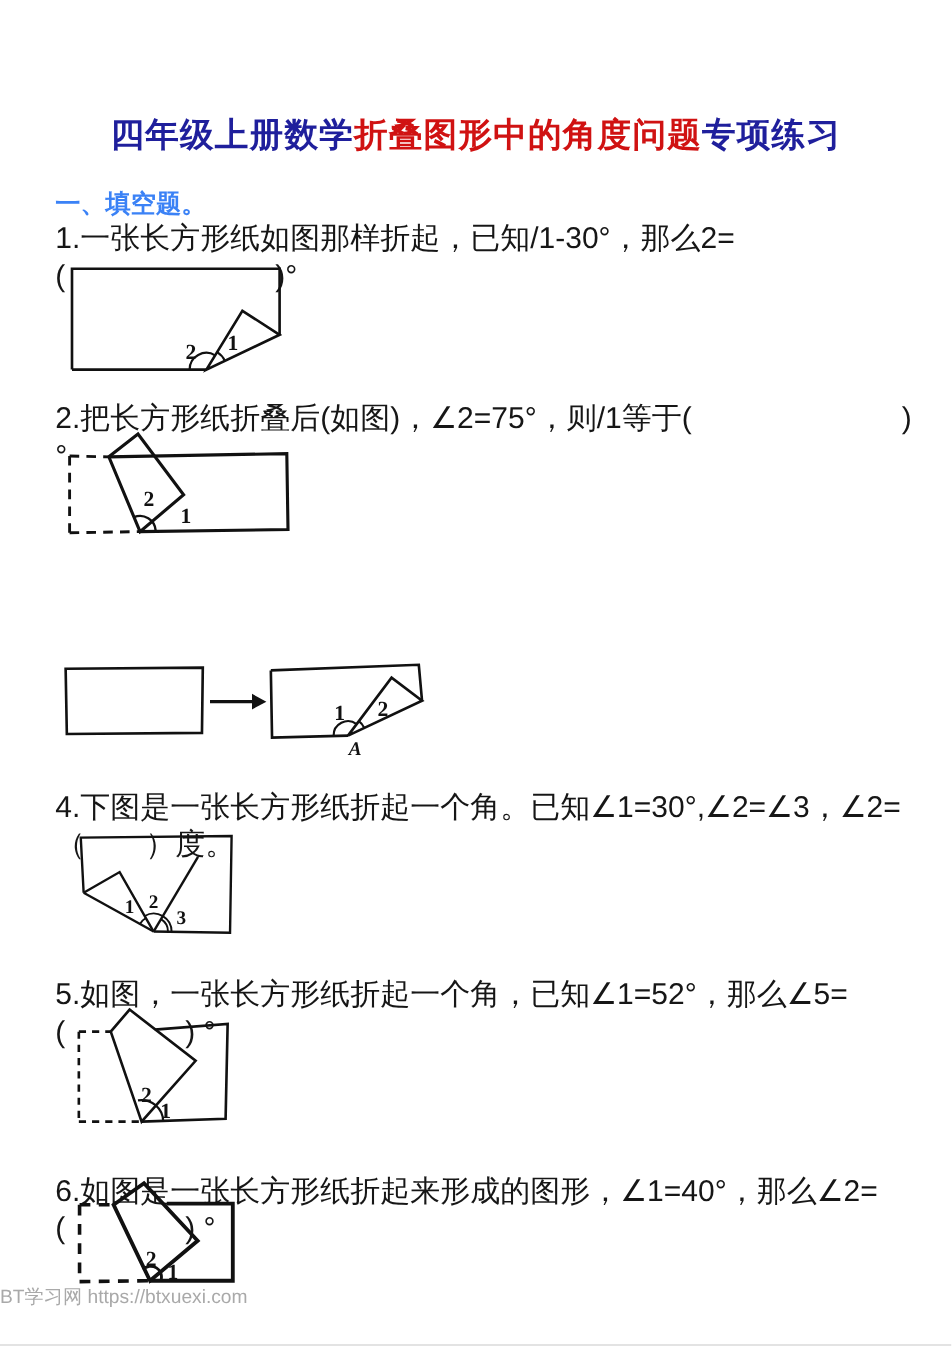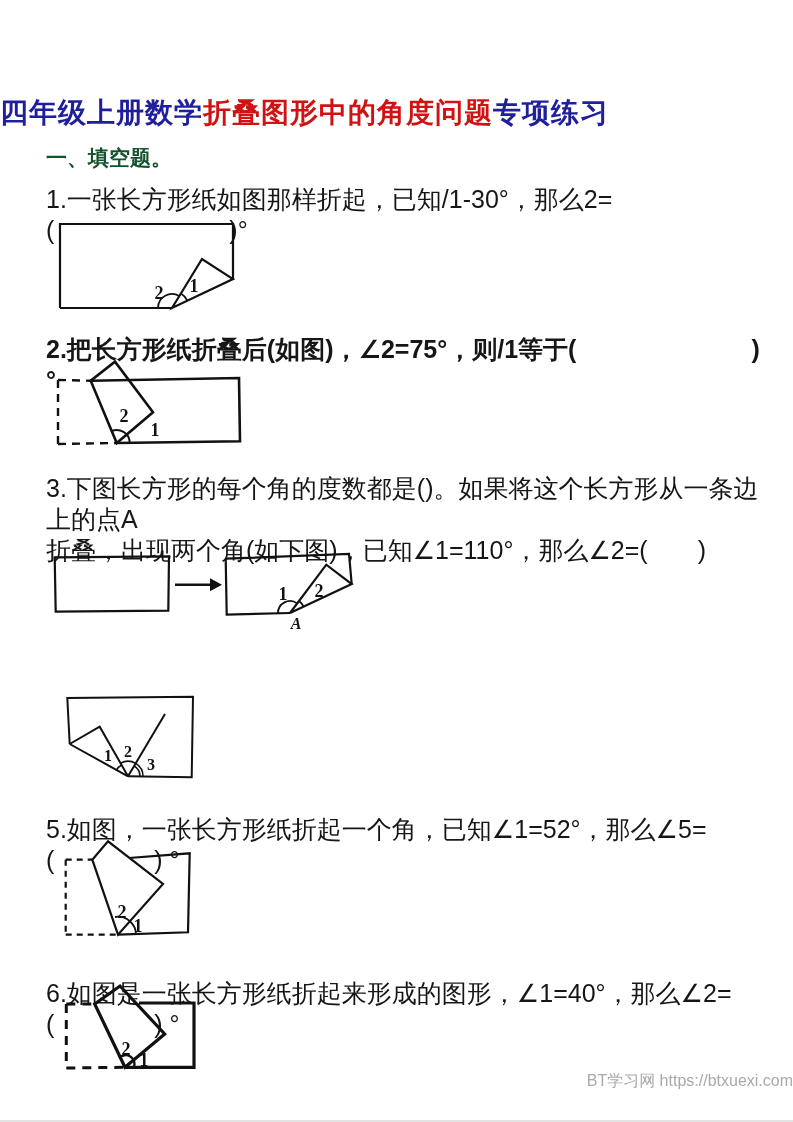--- a/index.html
+++ b/index.html
@@ -6,48 +6,48 @@
   .page{
     position:relative;
     width:793px;height:1122px;
     background:#ffffff;
     font-family:"Liberation Sans","DejaVu Sans",sans-serif;
     color:#1a1a1a;
     overflow:hidden;
   }
   .title{
     position:absolute;top:94px;left:0;width:100%;
-    margin:0;text-align:left;
+    margin:0;text-align:center;
     font-size:28px;font-weight:bold;letter-spacing:1px;
   }
   .t-blue{color:#1f1f9c;}
   .t-red{color:#d01212;}
   .section{
-    position:absolute;left:46px;top:144px;
-    font-size:21px;font-weight:bold;color:#14532d;
+    position:absolute;left:46px;top:156px;
+    font-size:21px;font-weight:bold;color:#3b82f6;
   }
   .q{
     position:absolute;left:46px;width:716px;
     font-size:25px;line-height:31px;color:#161616;
     white-space:pre-wrap;
   }
-  .q1{top:184px;} .q2{top:334px;font-weight:bold;} .q3{top:473px;}
+  .q1{top:184px;} .q2{top:334px;} .q3{top:473px;}
   .q4{top:658px;} .q5{top:814px;} .q6{top:978px;}
   .fig{position:absolute;}
   .fig svg{display:block;}
   .fig text{
     font-family:"Liberation Serif","DejaVu Serif",serif;
     font-weight:bold;fill:#111;
   }
   .lbl{font-size:18px;}
   .lbl-sm{font-size:16px;}
   .lbl-A{font-size:16px;font-style:italic;}
   .footer{
     position:absolute;left:0;top:1071px;width:100%;
-    text-align:right;font-size:16px;color:#a9a9a9;
+    text-align:left;font-size:16px;color:#a9a9a9;
   }
   .page-edge{
     position:absolute;left:0;bottom:0;width:100%;height:2px;
     background:#e3e3e3;
   }
 </style>
 </head>
 <body>
 
 <div class="page">
@@ -78,38 +78,38 @@
       <path d="M10,22 L10,86" fill="none" stroke="#111" stroke-width="2.4" stroke-dasharray="8 6"></path>
       <path d="M10,86 L68.7,85" fill="none" stroke="#111" stroke-width="2.4" stroke-dasharray="8 6"></path>
       <path d="M42.7,22.7 L191,20 L192,83.3 L68.7,85" fill="none" stroke="#111" stroke-width="2.6"></path>
       <path d="M68.7,85 L42.7,22.7 L67,3.7 L105,54.3 Z" fill="none" stroke="#111" stroke-width="2.6"></path>
       <path d="M63.7,73 A13,13 0 0 1 81.7,84" fill="none" stroke="#111" stroke-width="2"></path>
       <text x="76" y="64" text-anchor="middle" class="lbl">2</text>
       <text x="107" y="78" text-anchor="middle" class="lbl">1</text>
     </svg>
   </div>
 
-  <div class="q q3"><span>3.下图长方形的每个角的度数都是()。如果将这个长方形从一条边上的点A</span><br><span>折叠，出现两个角(如下图)，已知∠1=110°，那么∠2=(　　)</span></div>
 
   <div class="fig" style="left:51px;top:549px;">
     <svg width="310" height="82" viewBox="0 0 310 82">
       <path d="M3.7,8.3 L118,7.3 L117.3,61.7 L4.7,62.7 Z" fill="none" stroke="#111" stroke-width="2.2"></path>
       <path d="M124,35.7 L161,35.7" fill="none" stroke="#111" stroke-width="2.6"></path>
       <polygon points="159,29.2 159,42.2 171,35.7" fill="#111"></polygon>
       <path d="M174.7,9.7 L298,5 L300.7,35" fill="none" stroke="#111" stroke-width="2.2"></path>
       <path d="M174.7,9.7 L175.7,65.7 L239,64" fill="none" stroke="#111" stroke-width="2.2"></path>
       <path d="M239,64 L275.3,15.7 L300.7,35 Z" fill="none" stroke="#111" stroke-width="2.2"></path>
       <path d="M227,64.3 A12,12 0 0 1 246.2,54.4" fill="none" stroke="#111" stroke-width="1.8"></path>
       <path d="M248,52 A15,15 0 0 1 252.6,57.6" fill="none" stroke="#111" stroke-width="1.8"></path>
       <text x="232" y="51" text-anchor="middle" class="lbl">1</text>
       <text x="268" y="48" text-anchor="middle" class="lbl">2</text>
       <text x="245" y="80" text-anchor="middle" class="lbl-A">A</text>
     </svg>
   </div>
 
+  <div class="q q4">4.下图是一张长方形纸折起一个角。已知∠1=30°,∠2=∠3，∠2=（　　）度。</div>
 
   <div class="fig" style="left:57px;top:693px;">
     <svg width="144" height="94" viewBox="0 0 144 94">
       <path d="M12.7,51 L10.3,5 L136,3.7 L134.7,84.3 L71,83.3" fill="none" stroke="#111" stroke-width="2"></path>
       <path d="M12.7,51 L71,83.3" fill="none" stroke="#111" stroke-width="2"></path>
       <path d="M12.7,51 L42.7,33.7 L71,83.3" fill="none" stroke="#111" stroke-width="2"></path>
       <path d="M71,83.3 L108,21" fill="none" stroke="#111" stroke-width="2"></path>
       <path d="M59.6,77 A13,13 0 0 1 64.6,72" fill="none" stroke="#111" stroke-width="1.6"></path>
       <path d="M63.6,70.3 A15,15 0 0 1 78.7,70.4" fill="none" stroke="#111" stroke-width="1.6"></path>
       <path d="M77.1,73 A12,12 0 0 1 83,83.4" fill="none" stroke="#111" stroke-width="1.6"></path>

